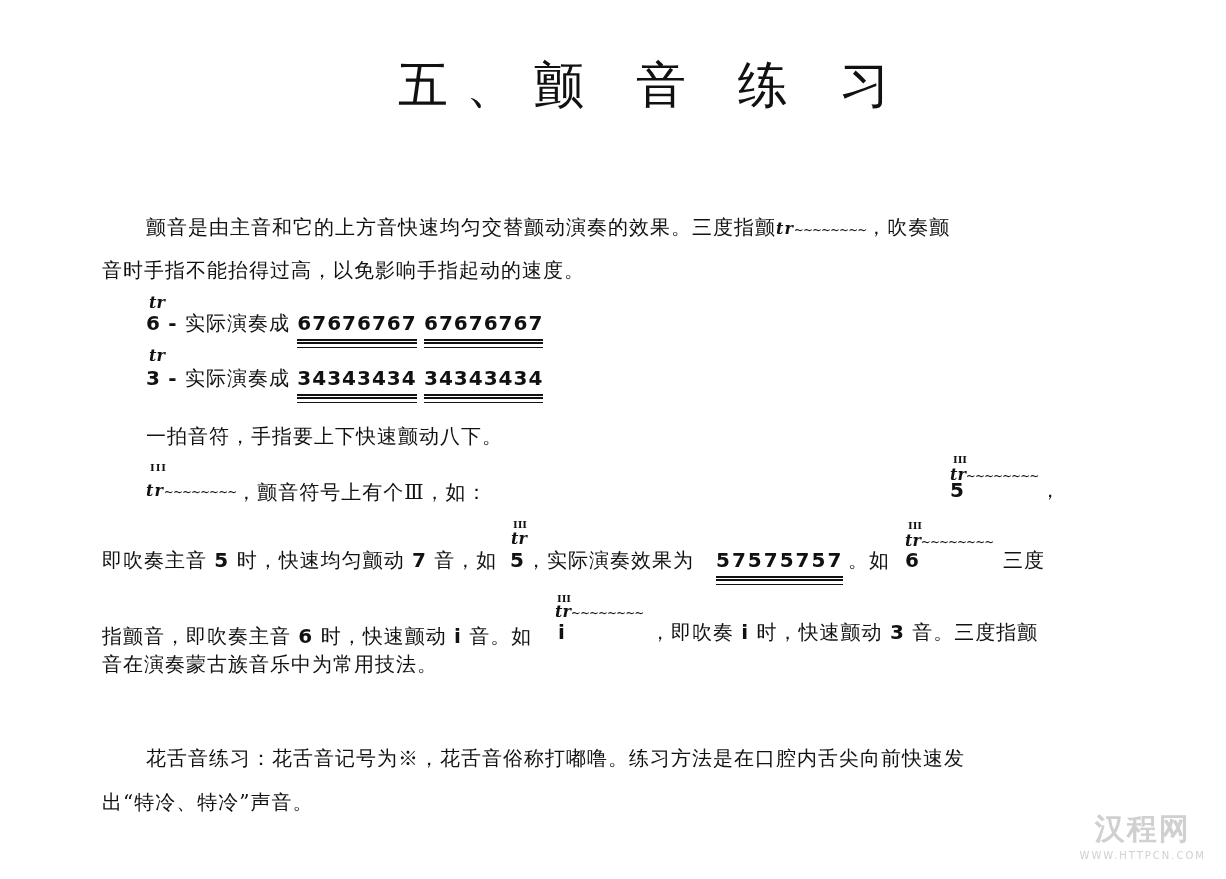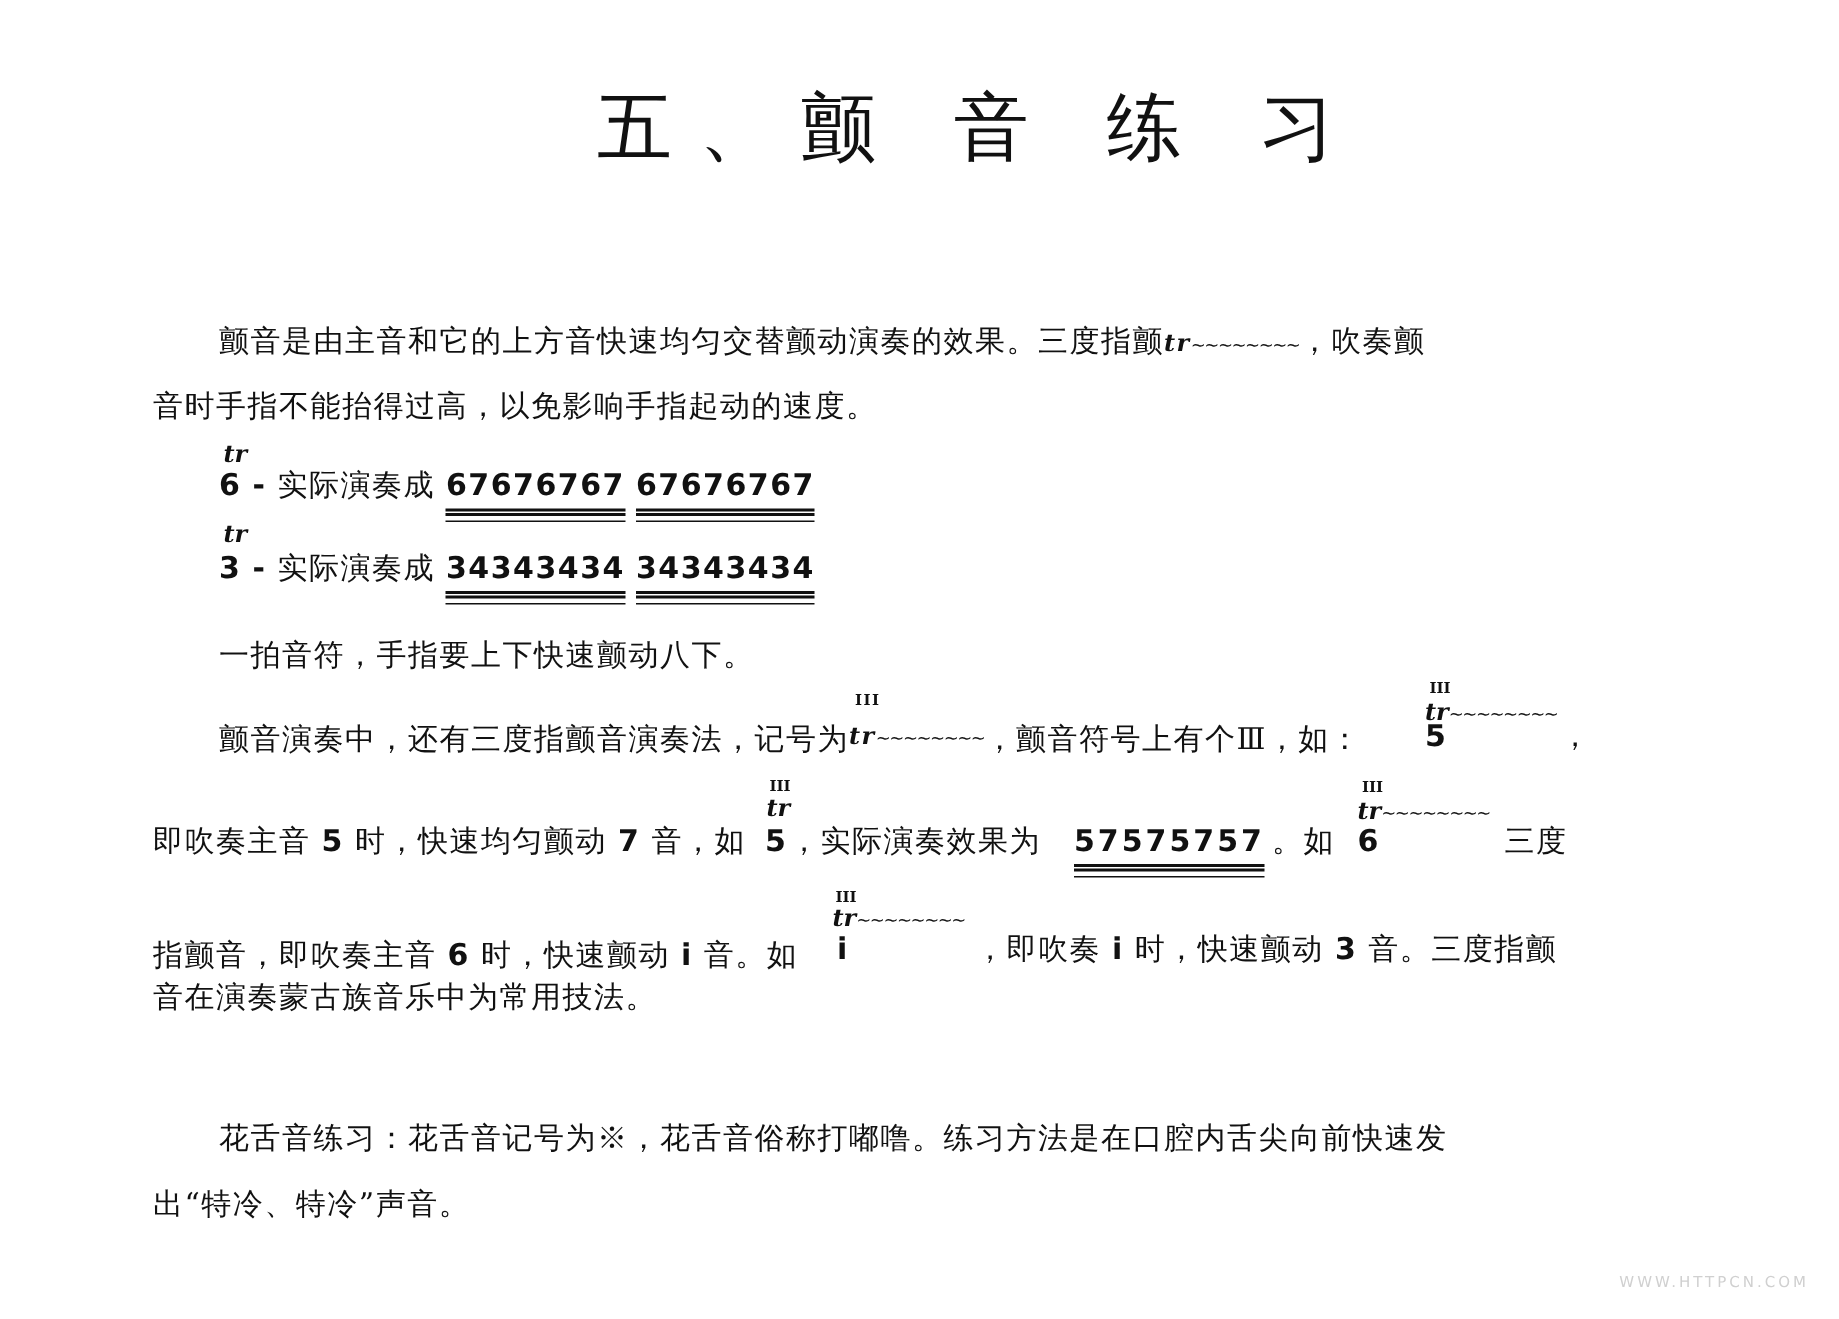--- a/index.html
+++ b/index.html
@@ -13,21 +13,21 @@
   .line { font-size:20px; line-height:24px; letter-spacing:1px; }
   .num { font-family:"DejaVu Sans","Liberation Sans",sans-serif; font-weight:bold; font-size:20px; }
   .tr { font-family:"DejaVu Serif","Liberation Serif",serif; font-style:italic; font-weight:bold; font-size:16px; line-height:12px; }
   .wave { font-size:12px; letter-spacing:-1px; }
   .roman { font-size:10px; font-weight:bold; line-height:10px; }
   .ul3 { display:inline-block; position:relative; padding-bottom:4px; border-bottom:5px double #111; }
   .ul3::after { content:""; position:absolute; left:0; right:0; bottom:-9px; border-bottom:1.5px solid #111; }
   .stack { display:inline-block; position:relative; vertical-align:bottom; }
   .watermark { right:20px; bottom:18px; color:#d0d0d0; font-family:"DejaVu Sans","Liberation Sans",sans-serif; text-align:center; }
   .wm-logo { font-size:30px; font-weight:bold; letter-spacing:2px; }
-  .wm-url { font-size:10px; letter-spacing:2px;margin-top:28px; }
+  .wm-url { font-size:10px; letter-spacing:2px; }
 </style>
 </head>
 <body>
 
 
 
 <div class="abs title">五、颤 音 练 习</div>
 
 
 <div class="abs line" style="left:146px;top:215px;">
@@ -53,21 +53,21 @@
   <span>实际演奏成</span>
   <span class="num ul3" style="letter-spacing:1px;">34343434</span>
   <span class="num ul3" style="letter-spacing:1px;">34343434</span>
 </div>
 
 
 <div class="abs line" style="left:146px;top:424px;">一拍音符，手指要上下快速颤动八下。</div>
 
 
 <div class="abs line" style="left:146px;top:477px;">
-  <span>颤音演奏中，还有三度指颤音演奏法，记号为</span><span class="stack"><span class="roman abs" style="left:4px;top:-14px;">III</span><span class="tr">tr</span><span class="wave">~~~~~~~~</span></span><span>，颤音符号上有个</span><span>Ⅲ</span><span>，如：</span>
+  <span class="stack"><span class="roman abs" style="left:4px;top:-14px;">III</span><span class="tr">tr</span><span class="wave">~~~~~~~~</span></span><span>，颤音符号上有个</span><span>Ⅲ</span><span>，如：</span>
 </div>
 <div class="abs roman" style="left:953px;top:455px;">III</div>
 <div class="abs" style="left:950px;top:465px;"><span class="tr">tr</span><span class="wave">~~~~~~~~</span></div>
 <div class="abs line num" style="left:950px;top:478px;">5</div>
 <div class="abs line" style="left:1040px;top:478px;">，</div>
 
 
 <div class="abs line" style="left:102px;top:548px;">
   <span>即吹奏主音</span>
   <span class="num">5</span>
@@ -107,17 +107,18 @@
 
 
 <div class="abs line" style="left:102px;top:652px;">音在演奏蒙古族音乐中为常用技法。</div>
 
 
 <div class="abs line" style="left:146px;top:746px;">花舌音练习：花舌音记号为※，花舌音俗称打嘟噜。练习方法是在口腔内舌尖向前快速发</div>
 <div class="abs line" style="left:102px;top:790px;">出“特冷、特冷”声音。</div>
 
 
 <div class="abs watermark">
+  <div class="wm-logo">汉程网</div>
   <div class="wm-url">WWW.HTTPCN.COM</div>
 </div>
 
 
 
 
 </body></html>

